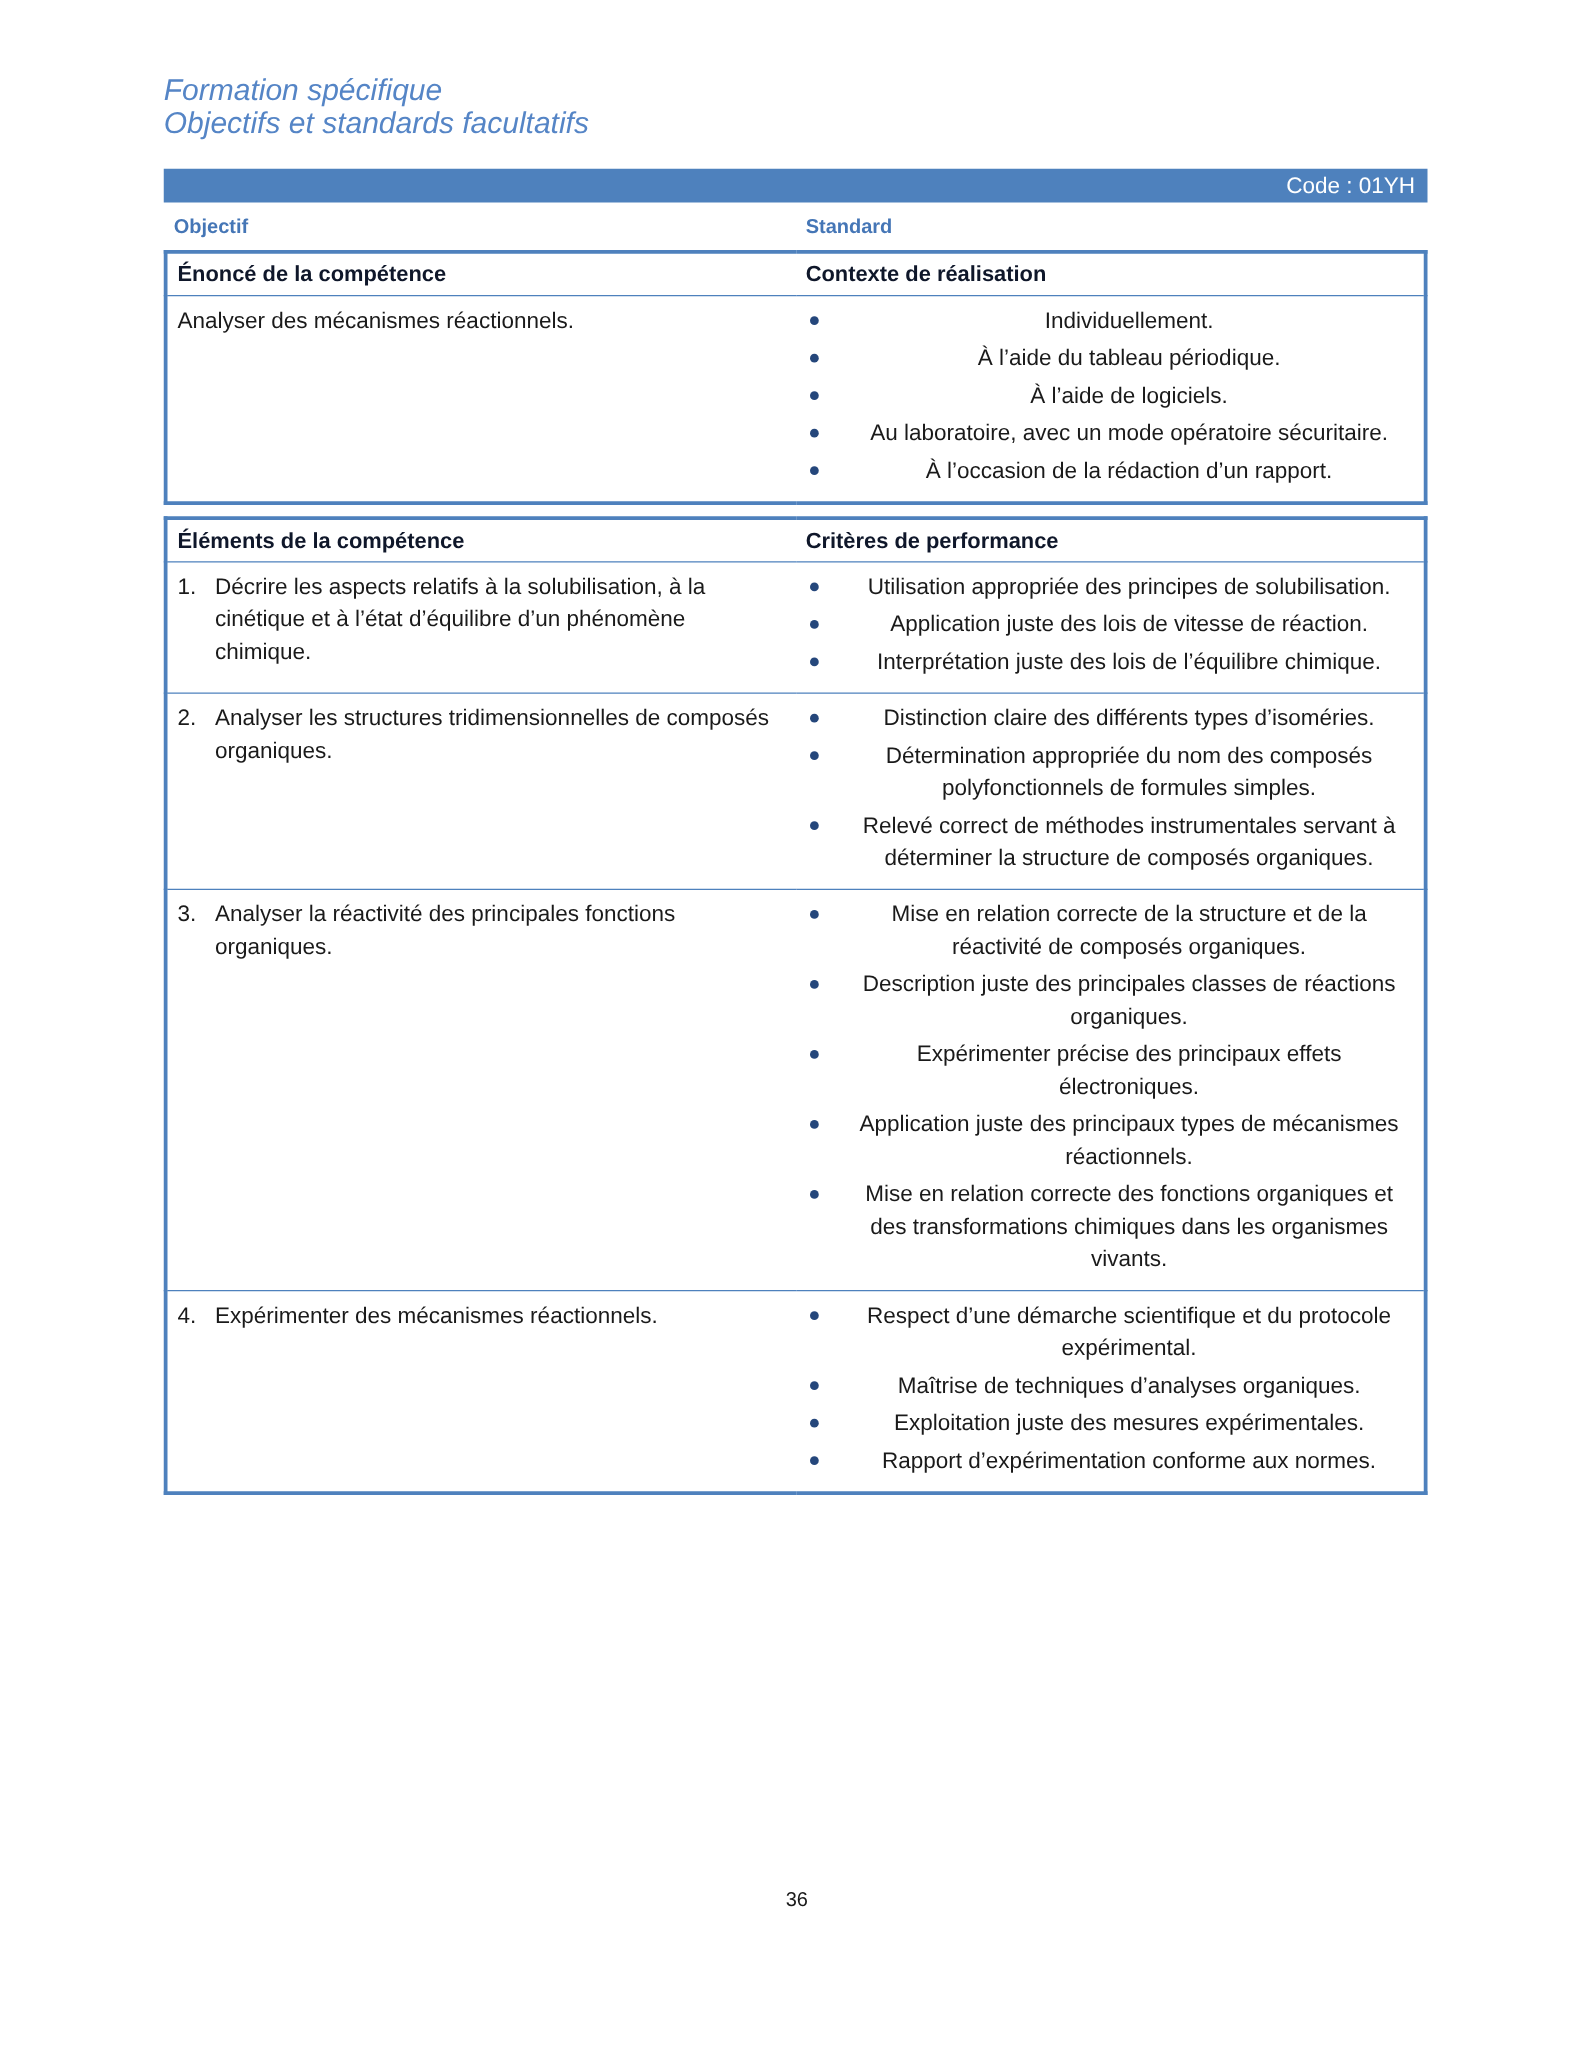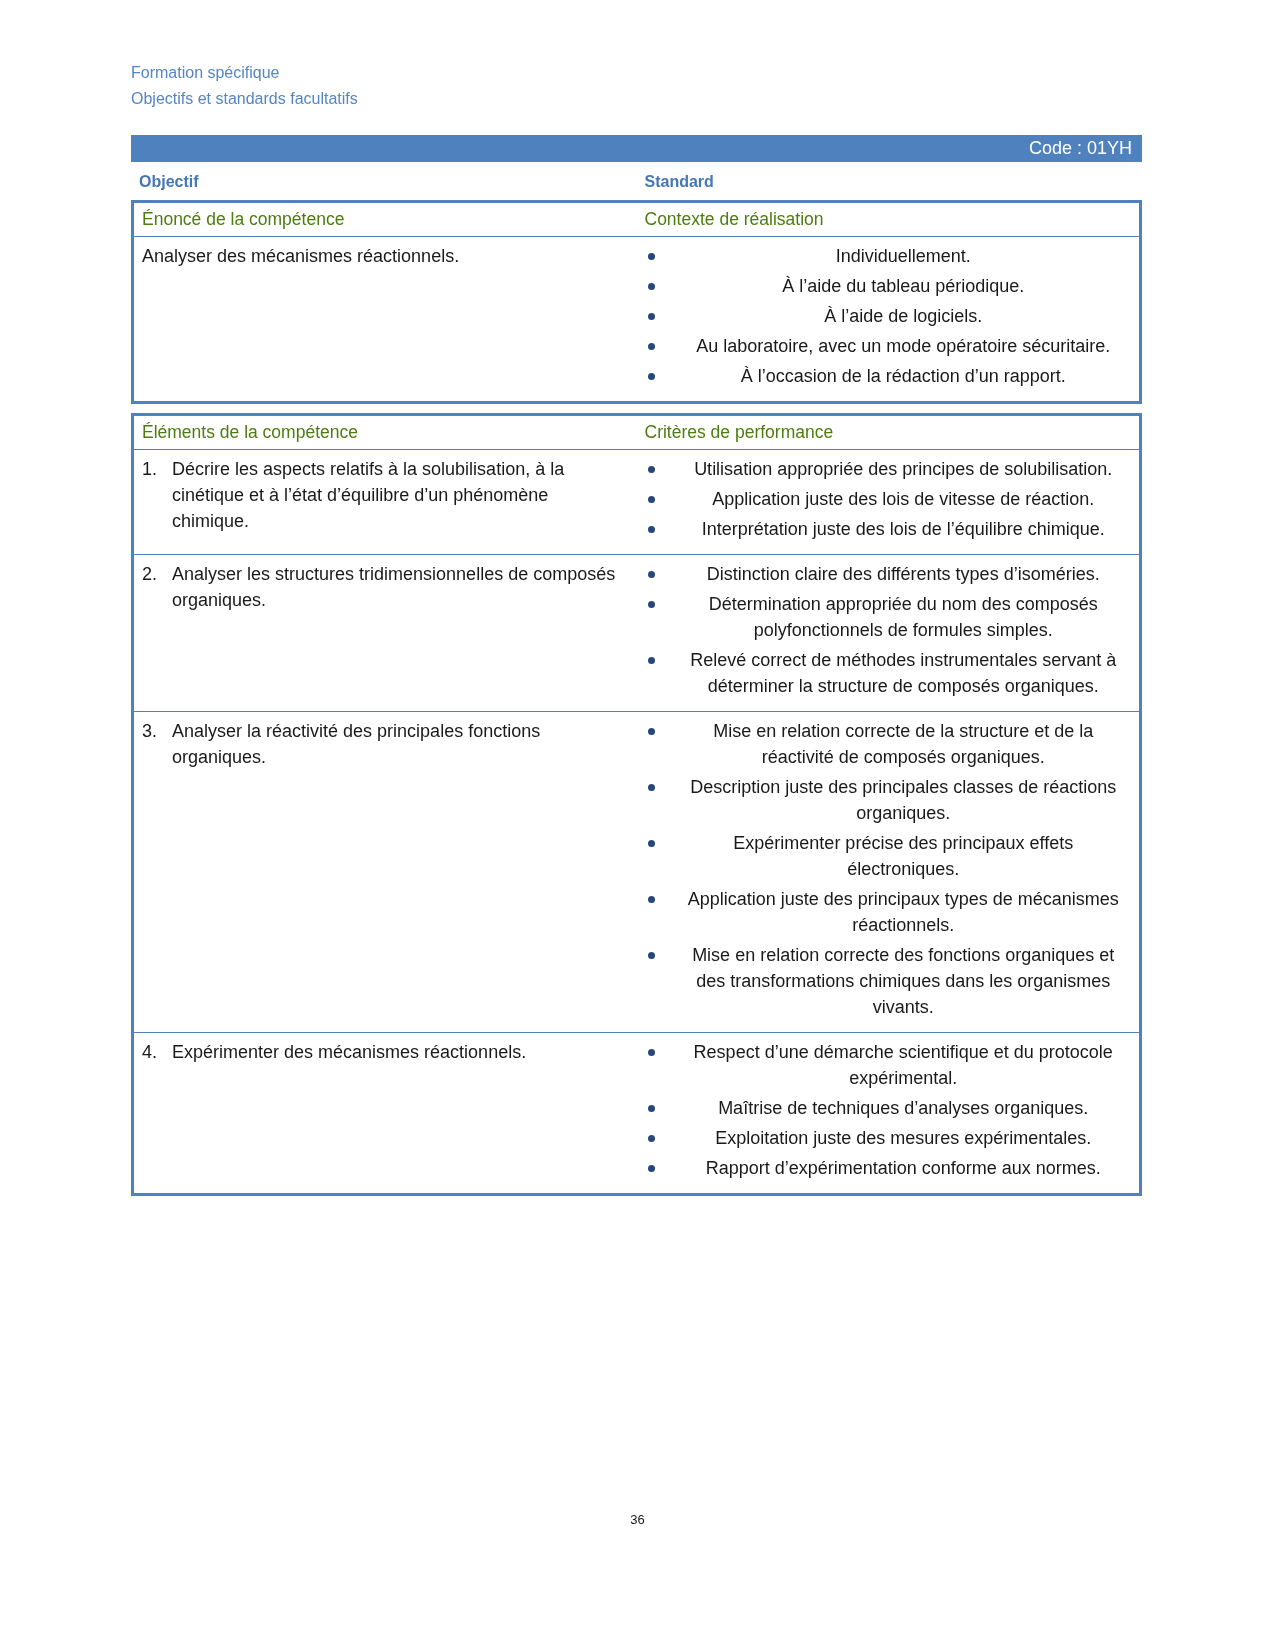--- a/index.html
+++ b/index.html
@@ -13,40 +13,40 @@
   body{
     width:1275px;height:1650px;
     font-family:"Liberation Sans", sans-serif;
     color:var(--text);
     position:relative;
     overflow:hidden;
   }
   .page{position:absolute;left:0;top:0;width:1275px;height:1650px;background:#fff;}
   .content{position:absolute;left:131px;top:60px;width:1011px;}
 
-  .doc-header{color:var(--heading-blue);font-size:16px;line-height:26px;font-weight:400;}
+  .doc-header{color:var(--heading-blue);font-size:24px;line-height:26px;font-weight:400;font-style:italic;}
   .doc-header div{white-space:nowrap;}
 
   .code-banner{
     margin-top:23px;height:27px;background:var(--accent);
     color:#ffffff;font-size:18px;line-height:27px;
     text-align:right;padding-right:10px;box-sizing:border-box;padding-left:37px;
   }
 
   .col-titles{display:flex;margin-top:5px;margin-bottom:3px;}
   .col-titles .col-title{
     width:50%;box-sizing:border-box;padding-left:8px;
     color:var(--title-blue);font-weight:700;font-size:16px;line-height:30px;
   }
 
   table{width:100%;border-collapse:collapse;table-layout:fixed;}
   table.blue-table{border:3px solid var(--accent);}
   th,td{vertical-align:top;text-align:left;box-sizing:border-box;}
   th{
-    font-size:17.5px;font-weight:400;color:#4d7c0f;
+    font-size:17.5px;font-weight:700;color:#0f172a;
     padding:4px 8px 5px 8px;border-bottom:1px solid var(--accent);
     line-height:24px;
   }
   td{font-size:18px;line-height:26px;padding:6px 8px 8px 8px;}
   tbody tr + tr td{border-top:1px solid var(--accent);}
 
   .tbl-gap{height:9px;}
 
   ul.bullets{list-style:none;margin:0;padding:0;}
   ul.bullets li{
@@ -54,21 +54,21 @@
   }
   ul.bullets li::before{
     content:"";position:absolute;left:3px;top:10px;
     width:7px;height:7px;border-radius:50%;background:var(--bullet-blue);
   }
   .numbered{position:relative;padding-left:30px;}
   .numbered .num{position:absolute;left:0;top:0;}
 
   .page-number{
     position:absolute;left:0;top:1512px;width:1275px;
-    text-align:center;font-size:13px;color:var(--text);
+    text-align:center;font-size:16px;color:var(--text);
   }
 </style>
 </head>
 <body>
 
 <div class="page">
   <div class="content">
 
     <div class="doc-header">
       <div>Formation spécifique</div>

